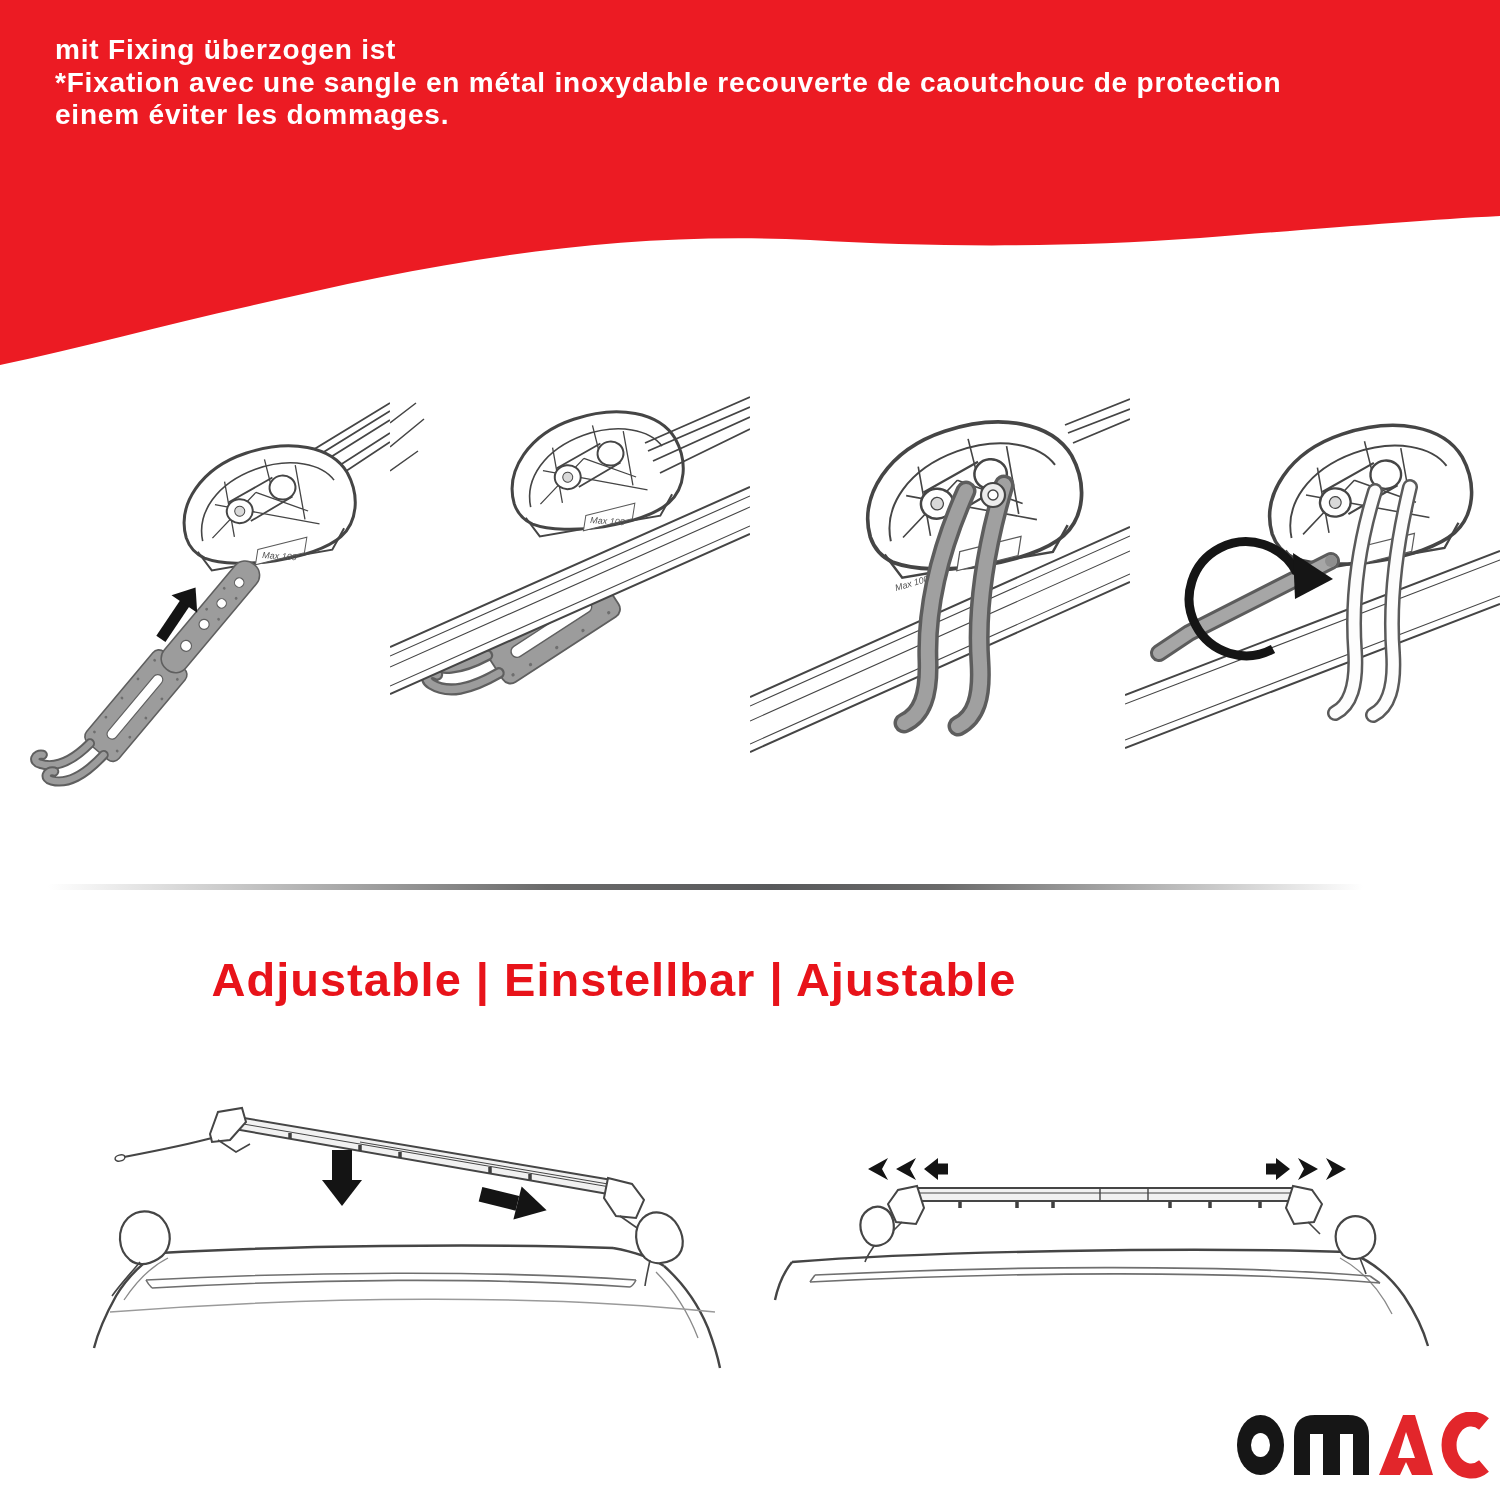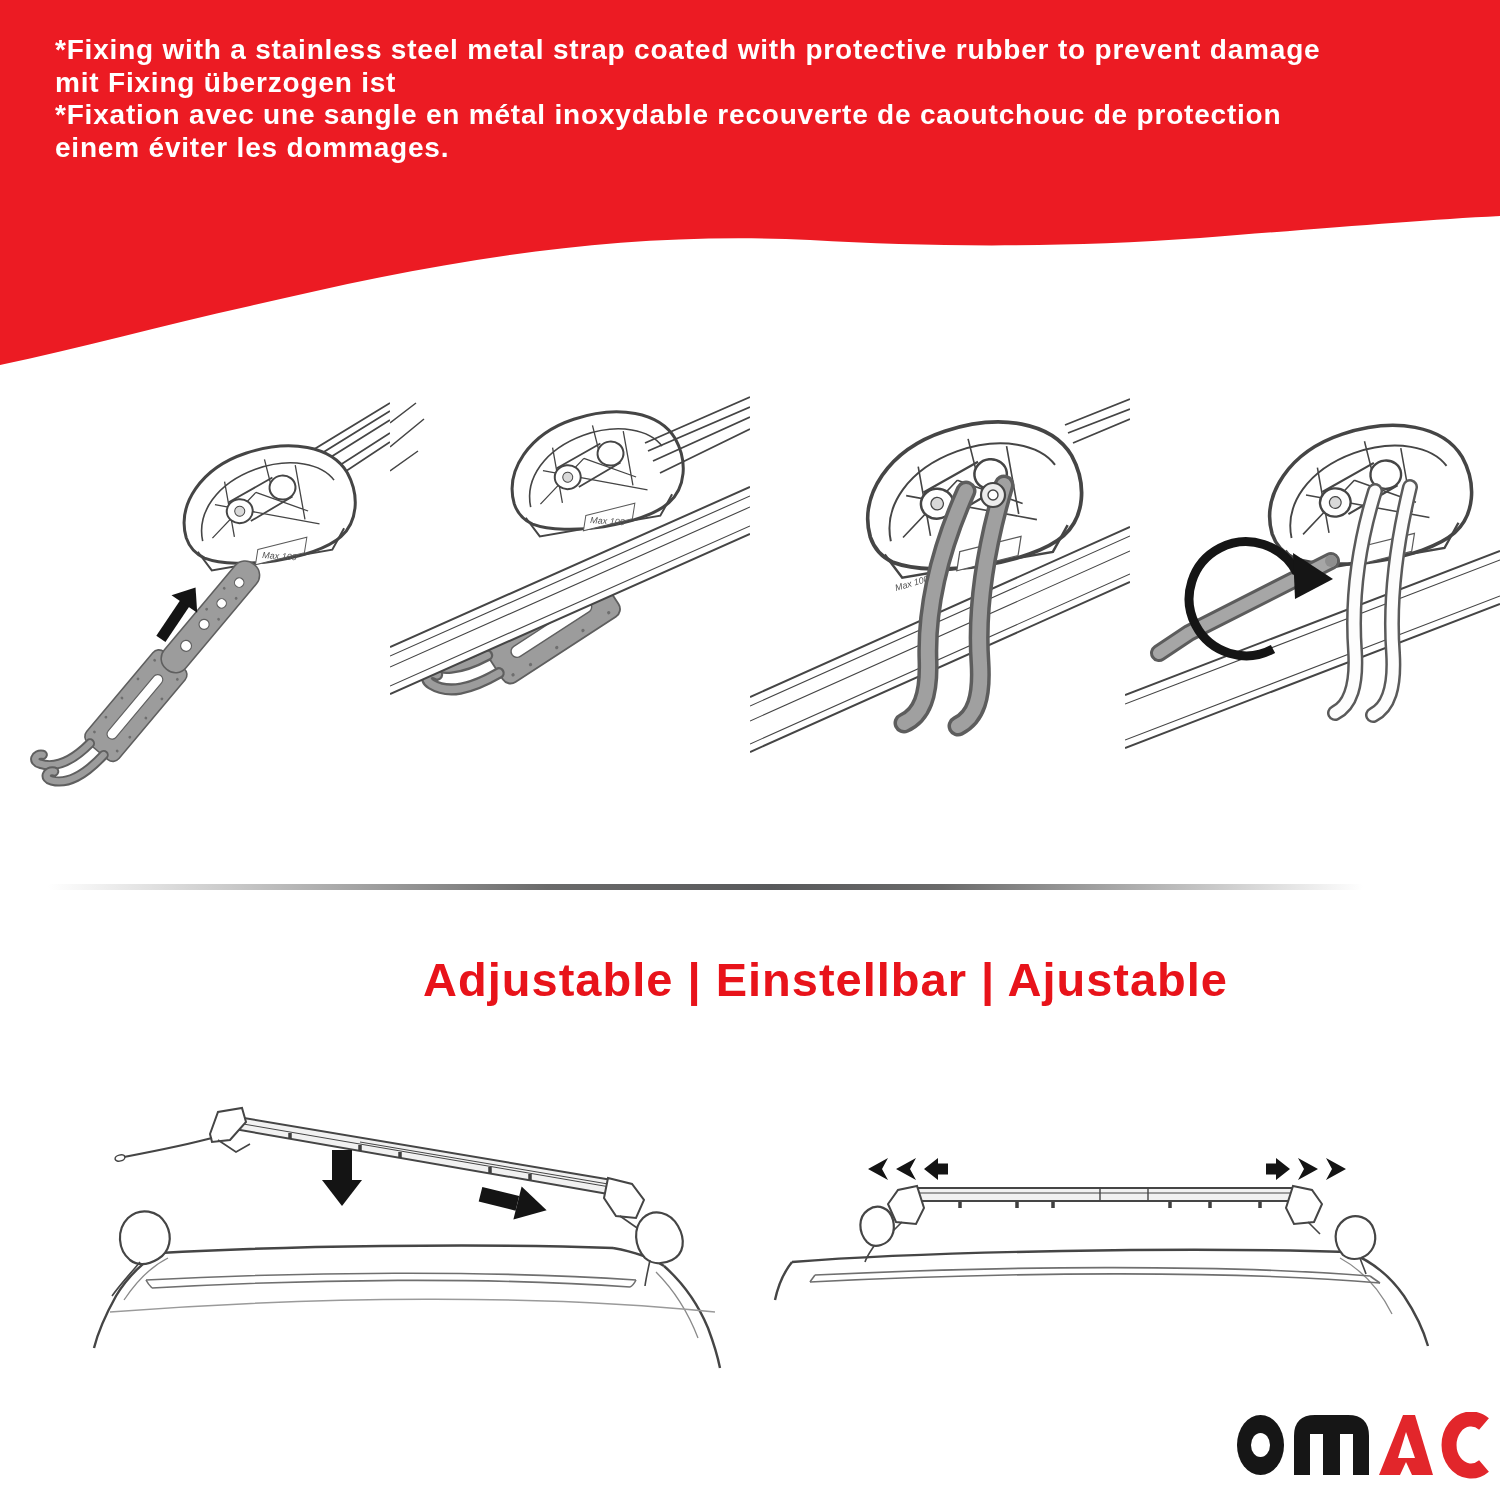--- a/index.html
+++ b/index.html
@@ -17,21 +17,21 @@
   #banner-text .bline{white-space:nowrap;}
   
   #divider{
     left:48px;top:884px;width:1315px;height:6px;border-radius:3px;
     background:linear-gradient(to right,
       rgba(150,150,150,0) 0%, #c9c9c9 14%, #6a6a6a 38%,
       #58595b 55%, #6a6a6a 68%, #c6c6c6 88%, rgba(150,150,150,0) 100%);
   }
   
   #adjustable-heading{
-    left:0;top:952px;width:1228px;text-align:right;
+    left:0;top:952px;width:1228px;text-align:center;
     color:#e8131a;font-size:47px;font-weight:700;letter-spacing:1px;
   }
   
   svg{display:block;}
   svg text{font-family:"Liberation Sans",sans-serif;}
   .sketch{stroke:#454545;fill:none;}
   .maxlbl{font-size:9px;font-style:italic;fill:#555;}
   .sr{position:absolute;width:1px;height:1px;overflow:hidden;clip:rect(0 0 0 0);}
 </style>
 </head>
@@ -102,21 +102,20 @@
       <path d="M9,150 C7,187 -2,209 -21,218 C-31,223 -35,212 -26,207" fill="none" stroke="#9c9c9c" stroke-width="8" stroke-linecap="round"></path>
     </g>
   </defs>
 </svg>
 
 <svg id="banner-wave" class="abs" viewBox="0 0 1500 400" preserveAspectRatio="none">
   <path d="M0,0 H1500 V216 C1420,220 1330,228 1200,238 C1060,248 930,247 810,240 C600,230 420,266 250,306 C160,326 80,348 0,365 Z" fill="#ec1b23"></path>
 </svg>
 
 <div id="banner-text" class="abs">
-  <div class="bline">*Fixing with a stainless steel metal strap coated with protective rubber to prevent damage</div>
   <div class="bline">mit Fixing überzogen ist</div>
   <div class="bline">*Fixation avec une sangle en métal inoxydable recouverte de caoutchouc de protection</div>
   <div class="bline">einem éviter les dommages.</div>
 </div>
 
 <svg class="abs" style="left:30px;top:395px" width="360" height="480" viewBox="0 0 360 480">
   <g class="sketch" stroke-width="1.8">
     <path d="M196,108 L360,8 M200,115 L360,16 M205,122 L360,25 M212,133 L360,38 M218,141 L360,47"></path>
     <path d="M196,108 L218,141"></path>
   </g>

